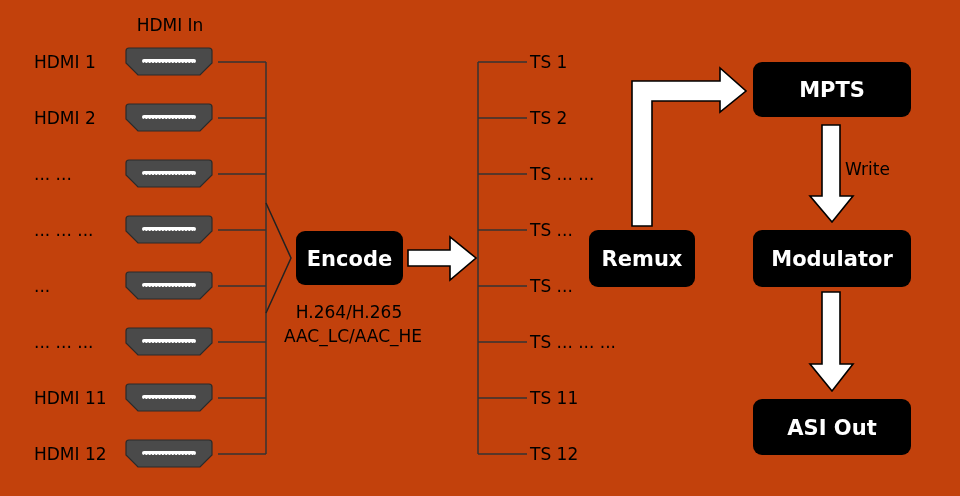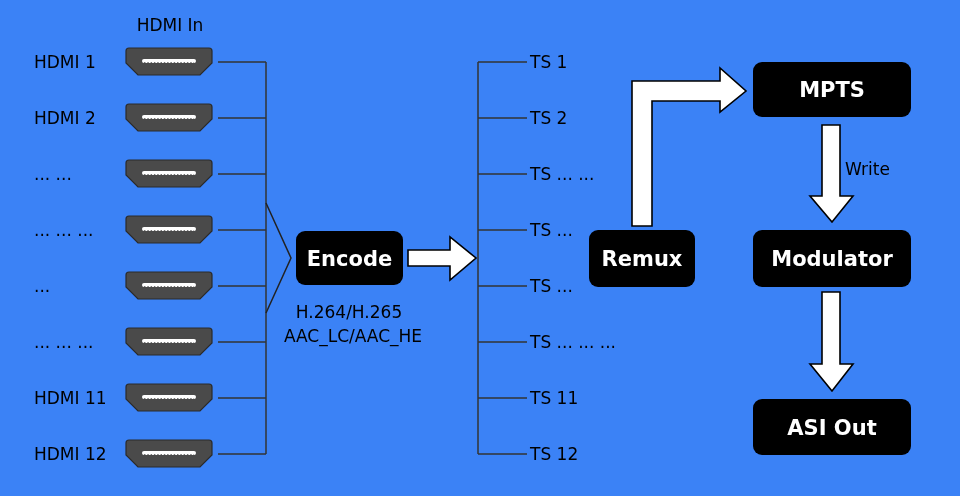--- a/index.html
+++ b/index.html
@@ -1,16 +1,16 @@
 <!DOCTYPE html>
 <html><head>
 <meta charset="utf-8">
 <style>
   html, body { margin: 0; padding: 0; background: #ffffff; }
-  #stage { position: relative; width: 960px; height: 496px; overflow: hidden; background: #3b82f6; font-family: "DejaVu Sans", sans-serif; }
+  #stage { position: relative; width: 960px; height: 496px; overflow: hidden; background: #c2410c; font-family: "DejaVu Sans", sans-serif; }
   svg { position: absolute; left: 0; top: 0; }
   .lbl { font-family: "DejaVu Sans", sans-serif; fill: #000; }
   .box-text { font-family: "DejaVu Sans", sans-serif; font-weight: bold; fill: #ffffff; }
 </style>
 </head>
 <body>
 
 <div id="stage">
   <svg id="diagram" width="960" height="496" viewBox="0 0 960 496">
 

